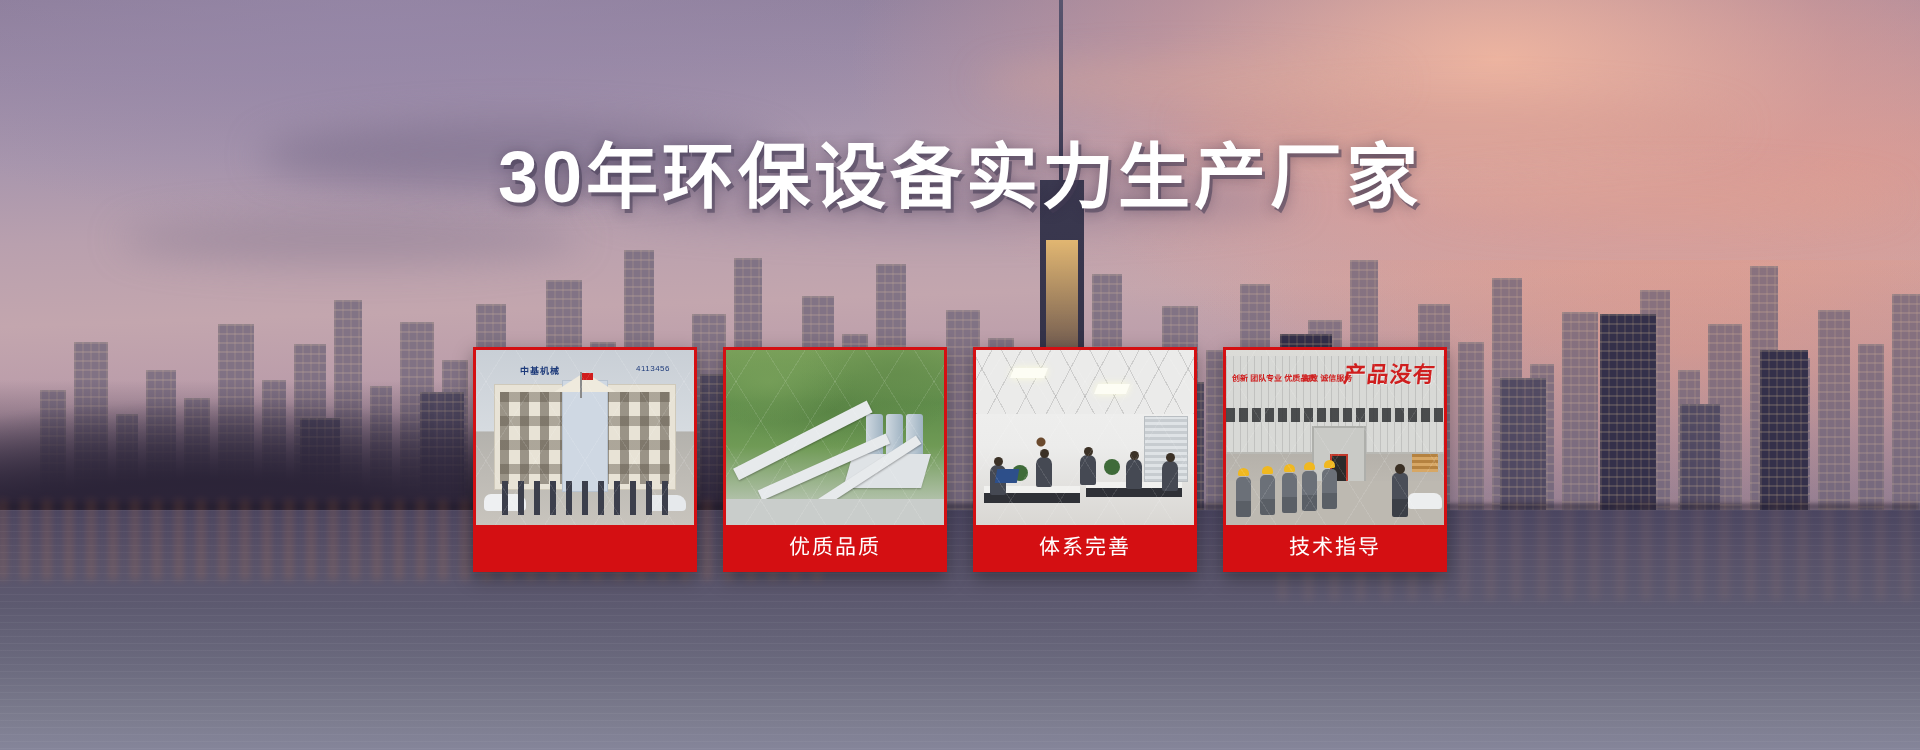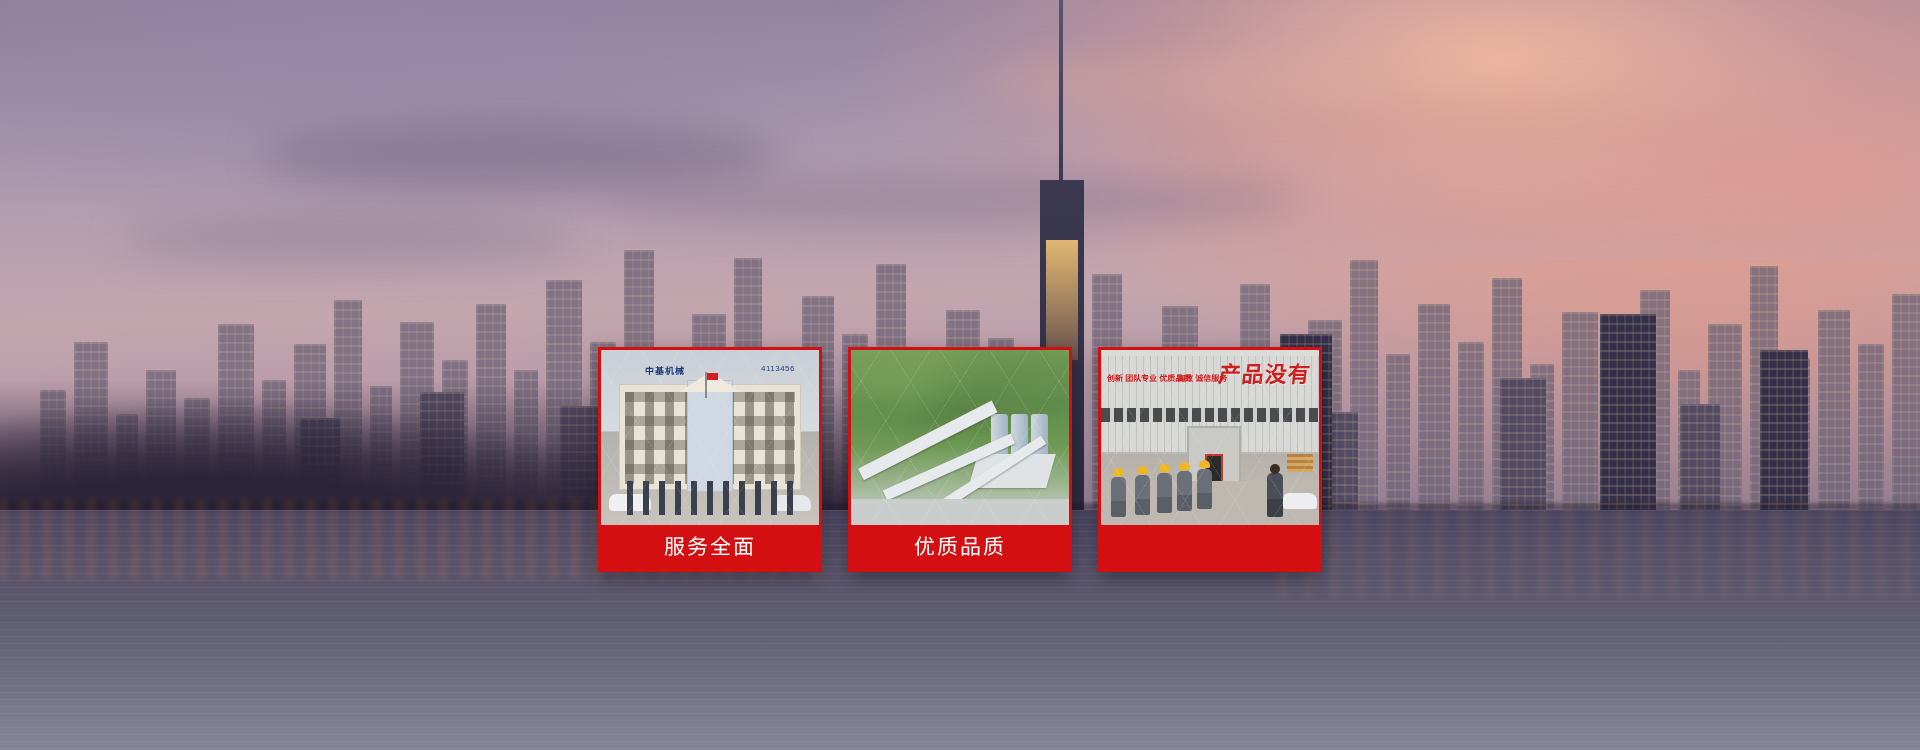--- a/index.html
+++ b/index.html
@@ -381,58 +381,81 @@
     <div class="trees"></div>
     <div class="lights"></div>
     <div class="lights2"></div>
   </div>
 
   <div class="shore"></div>
   <div class="water"></div>
   <div class="water-reflect"></div>
   <div class="water-reflect-r"></div>
 
+  <div class="headline">30年环保设备实力生产厂家</div>
 
 
   <div class="cards">
 
     <div class="card">
       <div class="card-photo ph1">
         <div class="b-main"></div>
         <div class="b-center"></div>
         <div class="pediment"></div>
         <div class="sign">中基机械</div>
         <div class="phone">4113456</div>
         <div class="flag"></div>
         <div class="car"></div>
         <div class="car2"></div>
         <div class="row"></div>
         <div class="wm"></div>
       </div>
-      <div class="card-label">服务全面</div>
     </div>
 
     <div class="card">
       <div class="card-photo ph2">
         <div class="field"></div>
         <div class="silo s1"></div>
           <div class="silo s2"></div>
           <div class="silo s3"></div>
         <div class="shed sh1"></div>
         <div class="belt bl1"></div>
         <div class="belt bl2"></div>
         <div class="belt bl3"></div>
         <div class="shed sh2"></div>
         <div class="shed sh3"></div>
         <div class="pad"></div>
         <div class="wm"></div>
       </div>
       <div class="card-label">优质品质</div>
     </div>
 
+    <div class="card">
+      <div class="card-photo ph3">
+        <div class="ceil"></div>
+        <div class="panel p1"></div>
+        <div class="panel p2"></div>
+        <div class="blind"></div>
+        <div class="wall-art"></div>
+        <div class="plant pl1"></div>
+        <div class="plant pl2"></div>
+        <div class="desk d1"></div>
+          <div class="dtop t1"></div>
+        <div class="desk d2"></div>
+          <div class="dtop t2"></div>
+        <div class="person pa"></div>
+          <div class="person pb"></div>
+        <div class="person pc"></div>
+          <div class="person pd"></div>
+        <div class="person pe"></div>
+        <div class="lap"></div>
+        <div class="wm"></div>
+      </div>
+      <div class="card-label">体系完善</div>
+    </div>
 
     <div class="card">
       <div class="card-photo ph4">
         <div class="fac"></div>
         <div class="bigtxt">产品没有</div>
         <div class="smtxt st1">创新 团队</div>
         <div class="smtxt st2">专业 优质品质</div>
         <div class="smtxt st3">高效 诚信服务</div>
         <div class="band"></div>
         <div class="door"></div>
@@ -441,16 +464,17 @@
         <div class="ground"></div>
         <div class="worker w1"></div>
           <div class="worker w2"></div>
         <div class="worker w3"></div>
           <div class="worker w4"></div>
         <div class="worker w5"></div>
         <div class="boss"></div>
         <div class="carw"></div>
         <div class="wm"></div>
       </div>
+      <div class="card-label">技术指导</div>
     </div>
 
   </div>
 </div>
 
 </body></html>

